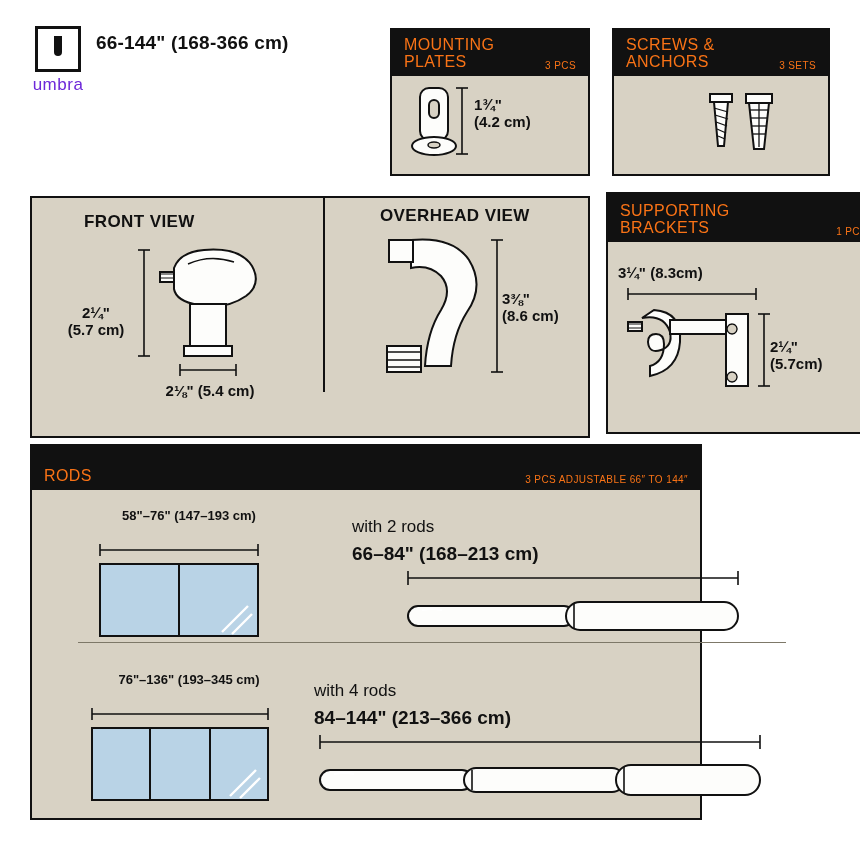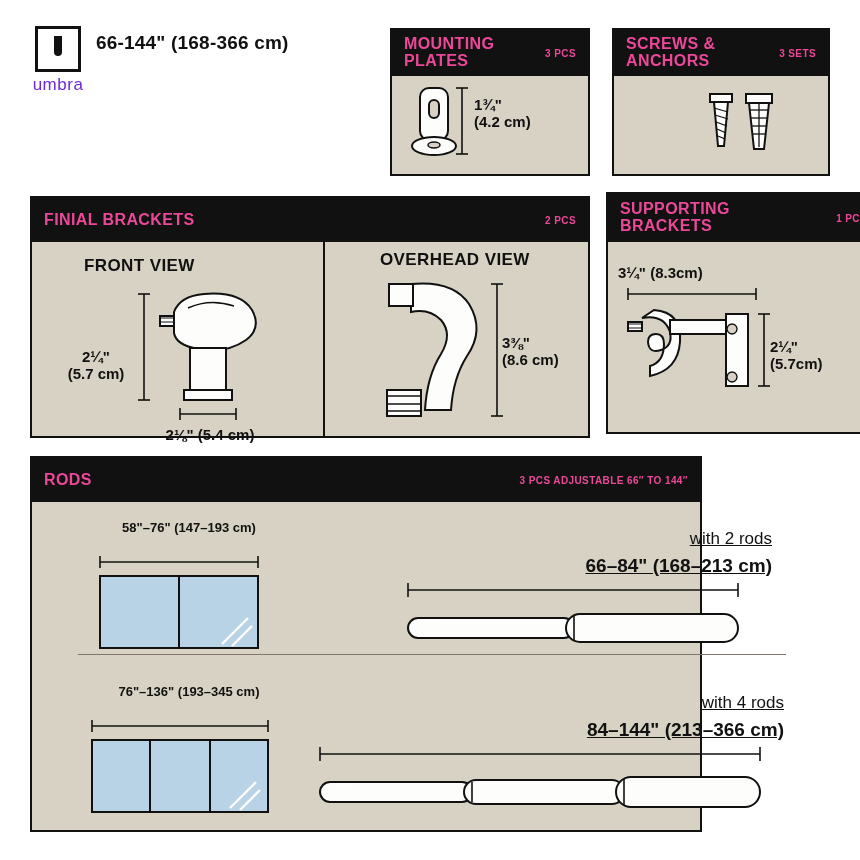--- a/index.html
+++ b/index.html
@@ -23,27 +23,27 @@
 
   
   .panel {
     position: absolute;
     box-sizing: border-box;
     border: 2px solid #111;
     background: #d8d2c4;
   }
   .panel-header {
     background: #111;
-    color: #ec4899;
+    color: #f97316;
     display: flex;
-    align-items: center;
+    align-items: flex-end;
     justify-content: space-between;
     box-sizing: border-box;
     padding: 5px 12px;
-    font-weight: bold;
+    font-weight: normal;
     letter-spacing: 0.4px;
   }
   .panel-header .title {
     font-size: 16px;
     line-height: 1.05;
     text-transform: uppercase;
   }
   .panel-header .qty {
     font-size: 10px;
     text-transform: uppercase;
@@ -114,25 +114,24 @@
     font-size: 17px;
     font-weight: bold;
     letter-spacing: 0.4px;
     color: #111;
     text-transform: uppercase;
   }
 
   
   .rod-caption {
     position: absolute;
-    text-align: right;
+    text-align: left;
     font-size: 17px;
     color: #111;
     line-height: 1.5;
-    text-decoration: underline;
   }
   .rod-caption .big {
     display: block;
     font-weight: bold;
     font-size: 19px;
   }
   .win-dim {
     position: absolute;
     text-align: center;
     font-size: 13px;
@@ -213,24 +212,20 @@
             <path d="M137 42 h16"></path>
           <path d="M138 50 h14"></path>
             <path d="M139 58 h12"></path>
           <path d="M145 27 v44"></path>
         </g>
       </svg>
     </div>
   </div>
 
   <div class="panel" style="left:30px; top:196px; width:560px; height:242px;">
-    <div class="panel-header" style="height:44px;">
-      <span class="title">FINIAL BRACKETS</span>
-      <span class="qty">2 PCS</span>
-    </div>
     <div style="position:relative; height:194px;">
 
       <div style="position:absolute; left:291px; top:0; width:2px; height:194px; background:#111;"></div>
 
       <div class="viewlabel" style="left:52px; top:14px;">FRONT VIEW</div>
       <svg style="position:absolute; left:0; top:36px;" width="291" height="158" viewBox="0 0 291 158">
 
         <g stroke="#111" stroke-width="2" fill="#fdfdfb">
           <path d="M128 38 h14 v10 h-14 z"></path>
         </g>
@@ -297,21 +292,21 @@
 
         <line x1="156" y1="72" x2="156" y2="144" stroke="#111" stroke-width="1.6"></line>
         <line x1="150" y1="72" x2="162" y2="72" stroke="#111" stroke-width="1.6"></line>
         <line x1="150" y1="144" x2="162" y2="144" stroke="#111" stroke-width="1.6"></line>
       </svg>
       <div class="dim" style="left:162px; top:96px; width:70px; text-align:left;">2¼"
 (5.7cm)</div>
     </div>
   </div>
 
-  <div class="panel" style="left:30px; top:456px; width:672px; height:376px;">
+  <div class="panel" style="left:30px; top:444px; width:672px; height:376px;">
     <div class="panel-header" style="height:44px;">
       <span class="title">RODS</span>
       <span class="qty">3 PCS ADJUSTABLE  66″ TO 144″</span>
     </div>
     <div style="position:relative; height:328px;">
 
       <div class="divider" style="left:46px; top:152px; width:708px;"></div>
 
       <div class="win-dim" style="left:62px; top:18px; width:190px;">58"–76"
 (147–193 cm)</div>

